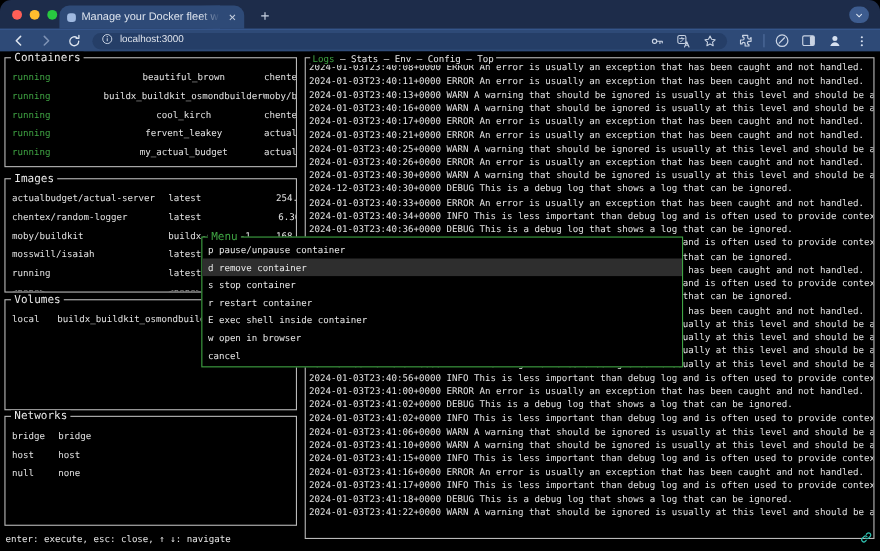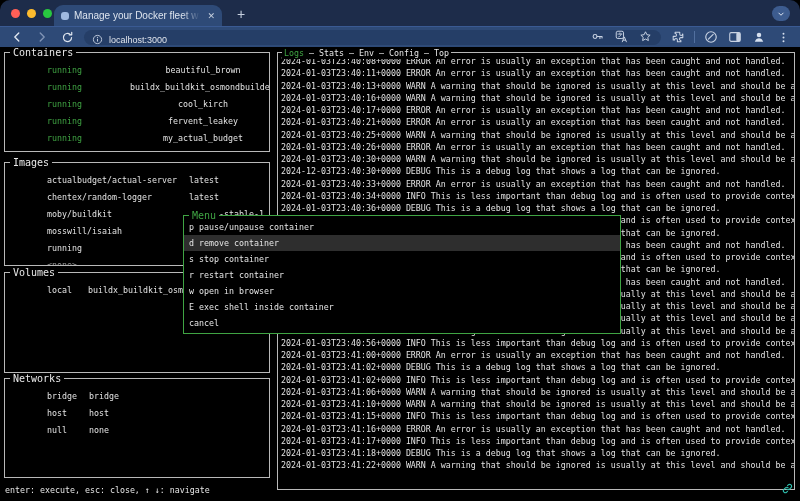--- a/index.html
+++ b/index.html
@@ -20,39 +20,39 @@
   }
   .tab-title { flex:1; white-space:nowrap; overflow:hidden; }
   .tab-fade { position:absolute; right:22px; top:0; width:18px; height:21px; background:linear-gradient(to right, rgba(46,74,119,0), #2e4a77); }
   .tab-close { color:#c6d0df; font-size:9px; cursor:default; }
   .favicon { width:8px; height:8px; border-radius:3px; background:#9fb9e0; flex:none; }
   .newtab { position:absolute; left:232px; top:6px; width:18px; height:18px; color:#c6d0df; font:14px "Liberation Sans",sans-serif; text-align:center; line-height:17px; border-radius:50%; }
   .tabsearch { position:absolute; right:10px; top:6px; width:18px; height:15px; background:#3d5c8f; border-radius:8px; display:flex; align-items:center; justify-content:center; }
   .toolbar { position:relative; height:21px; background:#2e4a77; border-top:1px solid #3a5a93; display:flex; align-items:center; padding:0 9px; gap:9px; }
   .navic { width:16px; height:16px; flex:none; display:flex; align-items:center; justify-content:center; }
   .addressbar {
-    flex:1; height:15px; background:#253e67; border-radius:8px; display:flex; align-items:flex-end;
+    flex:1; height:15px; background:#253e67; border-radius:8px; display:flex; align-items:flex-start;
     padding:0 8px; gap:6px; color:#dfe4ec; font:9px "Liberation Sans",sans-serif;
   }
   .addr-right { margin-left:auto; display:flex; gap:8px; align-items:center; }
   .tb-right { display:flex; gap:8px; align-items:center; }
   .divider { width:1px; height:12px; background:#52709f; }
   svg.ic { display:block; }
 
   
   .term {
     position:absolute; top:47px; left:0; width:800px; height:454px; background:#000;
     color:#e2e2e2; font-size:8.3px; line-height:12px;
   }
   .panel { position:absolute; border:1px solid #b9b9b9; background:#000; }
   .ptitle {
     position:absolute; top:-6px; left:5px; background:#000; padding:0 3px;
     font-size:10px; color:#e8e8e8; white-space:pre;
   }
-  .rows { padding:8px 0 0 0; overflow:hidden; height:100%;margin-left:36px; }
+  .rows { padding:8px 0 0 0; overflow:hidden; height:100%; }
   .trow { display:flex; height:17px; align-items:center; white-space:pre; overflow:hidden; padding-left:6px; }
   .c-status { width:83px; flex:none; color:#3fa443; overflow:hidden; }
   .c-name { width:146px; flex:none; overflow:hidden;text-align:center; }
   .c-image { flex:1; overflow:hidden; }
   .i-name { width:142px; flex:none; overflow:hidden; }
   .i-tag { width:84px; flex:none; overflow:hidden; }
   .i-size { flex:none; margin-left:auto; transform:translateX(14px); }
   .dim { color:#9a9a9a; }
   .v-driver { width:41px; flex:none; }
   .n-driver { width:42px; flex:none; }
@@ -263,22 +263,22 @@
       </div>
   </div>
 
   <div class="menu">
     <span class="ptitle">Menu</span>
     <div class="menu-items" id="menu-items">
         <div class="mitem">p pause/unpause container</div>
         <div class="mitem sel">d remove container</div>
         <div class="mitem">s stop container</div>
         <div class="mitem">r restart container</div>
+        <div class="mitem">E exec shell inside container</div>
         <div class="mitem">w open in browser</div>
-        <div class="mitem">E exec shell inside container</div>
         <div class="mitem">cancel</div>
       </div>
   </div>
 
   <div class="statusbar">enter: execute, esc: close, ↑ ↓: navigate</div>
 
   <span class="linkicon">
     <svg class="ic" width="11" height="11" viewBox="0 0 24 24">
         <path d="M10.5 13.5a4.2 4.2 0 0 0 6 0l3.2-3.2a4.24 4.24 0 1 0-6-6l-1.6 1.6" stroke="#2fbfae" stroke-width="2.4" fill="none" stroke-linecap="round"></path>
         <path d="M13.5 10.5a4.2 4.2 0 0 0-6 0l-3.2 3.2a4.24 4.24 0 1 0 6 6l1.6-1.6" stroke="#2fbfae" stroke-width="2.4" fill="none" stroke-linecap="round"></path>

